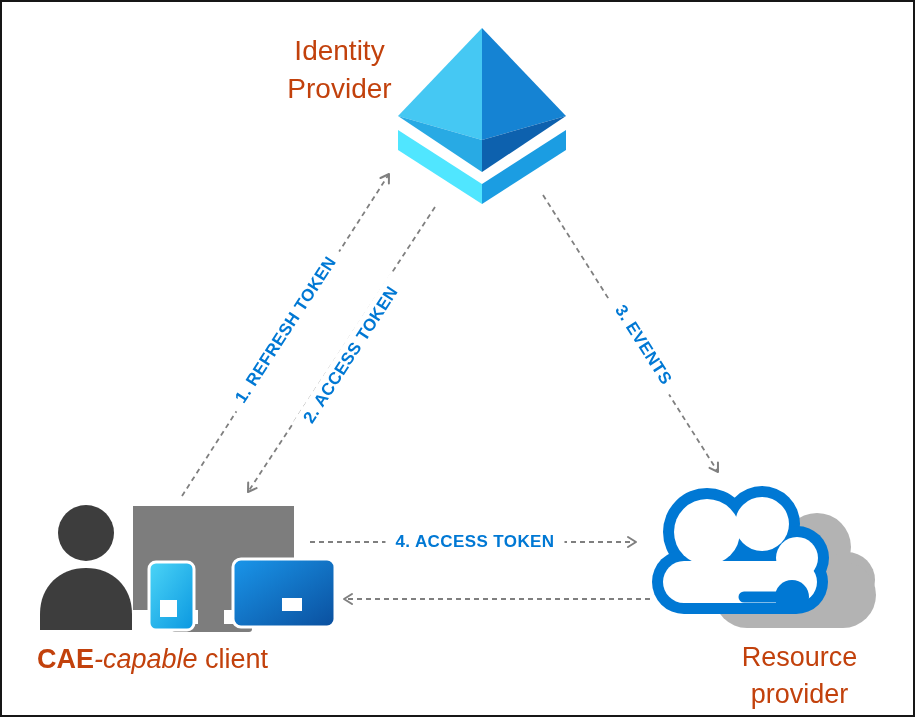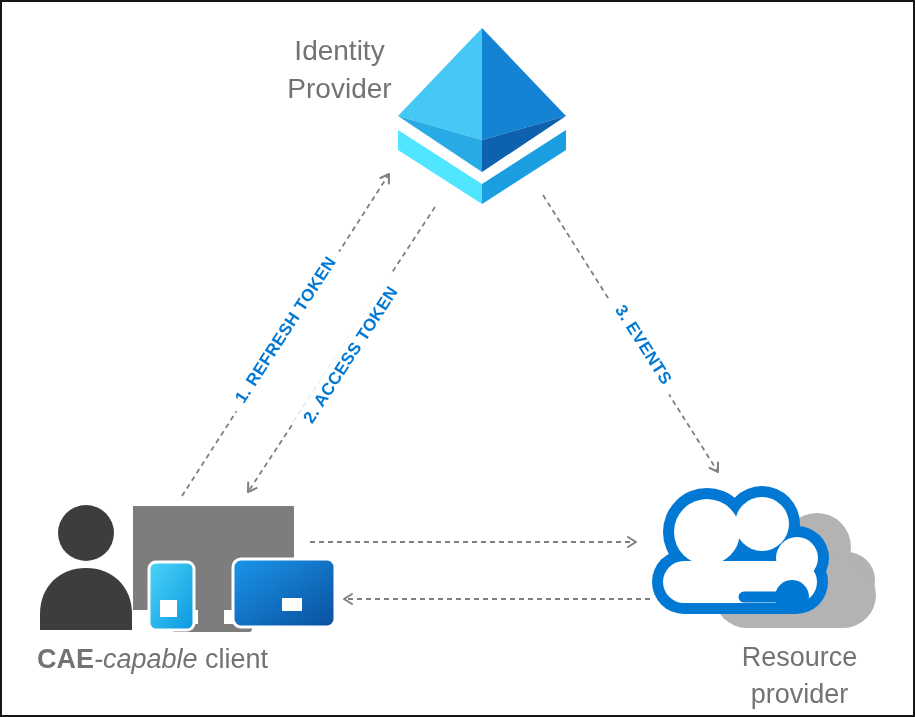--- a/index.html
+++ b/index.html
@@ -24,21 +24,21 @@
     background: #ffffff;
     padding: 2px 10px;
     transform: translate(-50%, -50%);
     z-index: 3;
   }
   .flow-label.rot-left  { transform: translate(-50%, -50%) rotate(-57deg); }
   .flow-label.rot-right { transform: translate(-50%, -50%) rotate(57.5deg); }
 
   .node-label {
     position: absolute;
-    color: #737373;
+    color: #c2410c;
     font-size: 28px;
     z-index: 2;
     white-space: nowrap;
   }
   .node-label.centered { text-align: center; }
   .idp-label      { left: 250px; top: 30px;  width: 175px; line-height: 38px; }
   .resource-label { left: 710px; top: 637px; width: 175px; line-height: 37px; font-size: 27px; }
   .client-label   { left: 35px;  top: 642px; font-size: 27px; }
   .client-label .b { font-weight: 700; }
   .client-label .i { font-style: italic; }
@@ -134,14 +134,15 @@
   </div>
 
   <div class="node-label centered resource-label">
     <div>Resource</div>
     <div>provider</div>
   </div>
 
   <div class="flow-label rot-left" style="left:284px; top:328px;">1. REFRESH TOKEN</div>
   <div class="flow-label rot-left" style="left:349px; top:353px;">2. ACCESS TOKEN</div>
   <div class="flow-label rot-right" style="left:641px; top:343px;">3. EVENTS</div>
+  <div class="flow-label" style="left:473px; top:540px;">4. ACCESS TOKEN</div>
 
 </div>
 
 </body></html>

